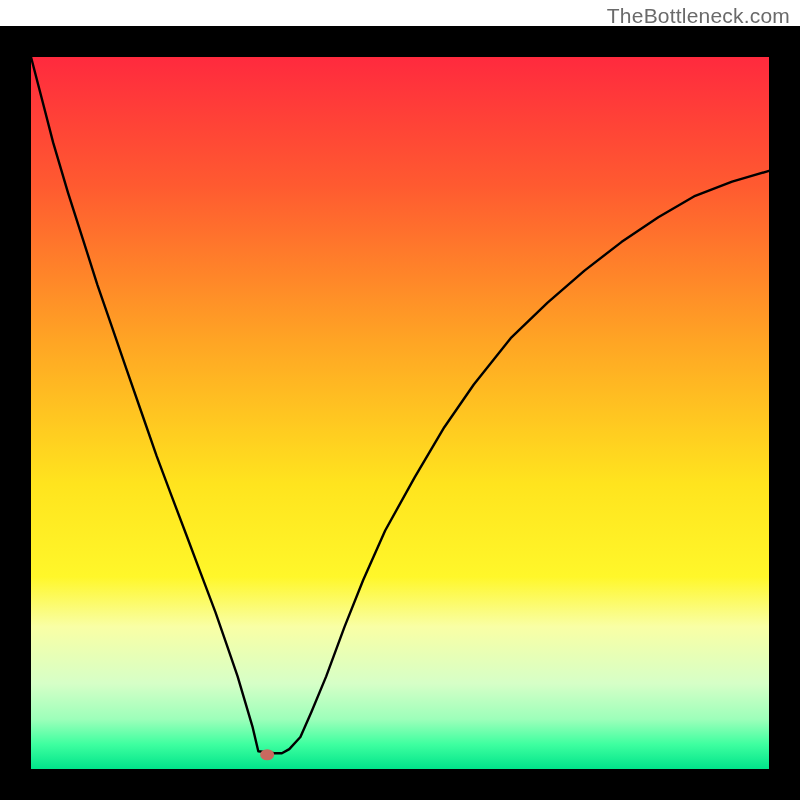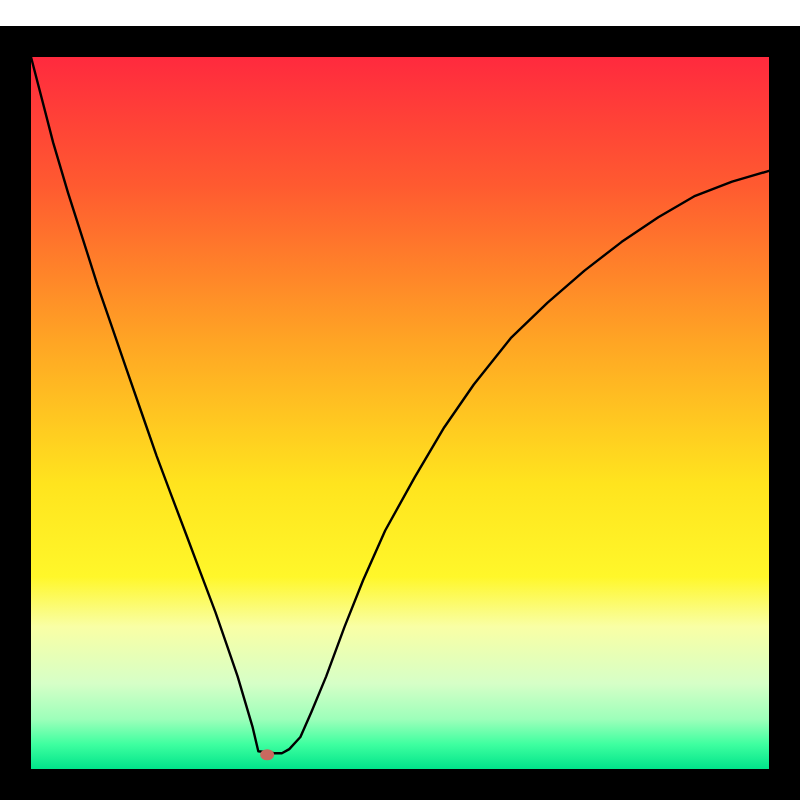--- a/index.html
+++ b/index.html
@@ -26,20 +26,21 @@
     letter-spacing: 0.2px;
   }
   svg {
     display: block;
   }
 </style>
 </head>
 <body>
 
 <div class="stage">
+  <div class="watermark">TheBottleneck.com</div>
   <svg id="chart-svg" width="800" height="800" viewBox="0 0 800 800">
       <defs>
         <linearGradient id="bg-grad" x1="0" y1="0" x2="0" y2="1">
           <stop offset="0%" stop-color="#ff2a3e"></stop>
           <stop offset="18%" stop-color="#ff5a30"></stop>
           <stop offset="40%" stop-color="#ffa524"></stop>
           <stop offset="60%" stop-color="#ffe41e"></stop>
           <stop offset="73%" stop-color="#fff72a"></stop>
           <stop offset="80%" stop-color="#f9ffa5"></stop>
           <stop offset="88%" stop-color="#d6ffc7"></stop>

